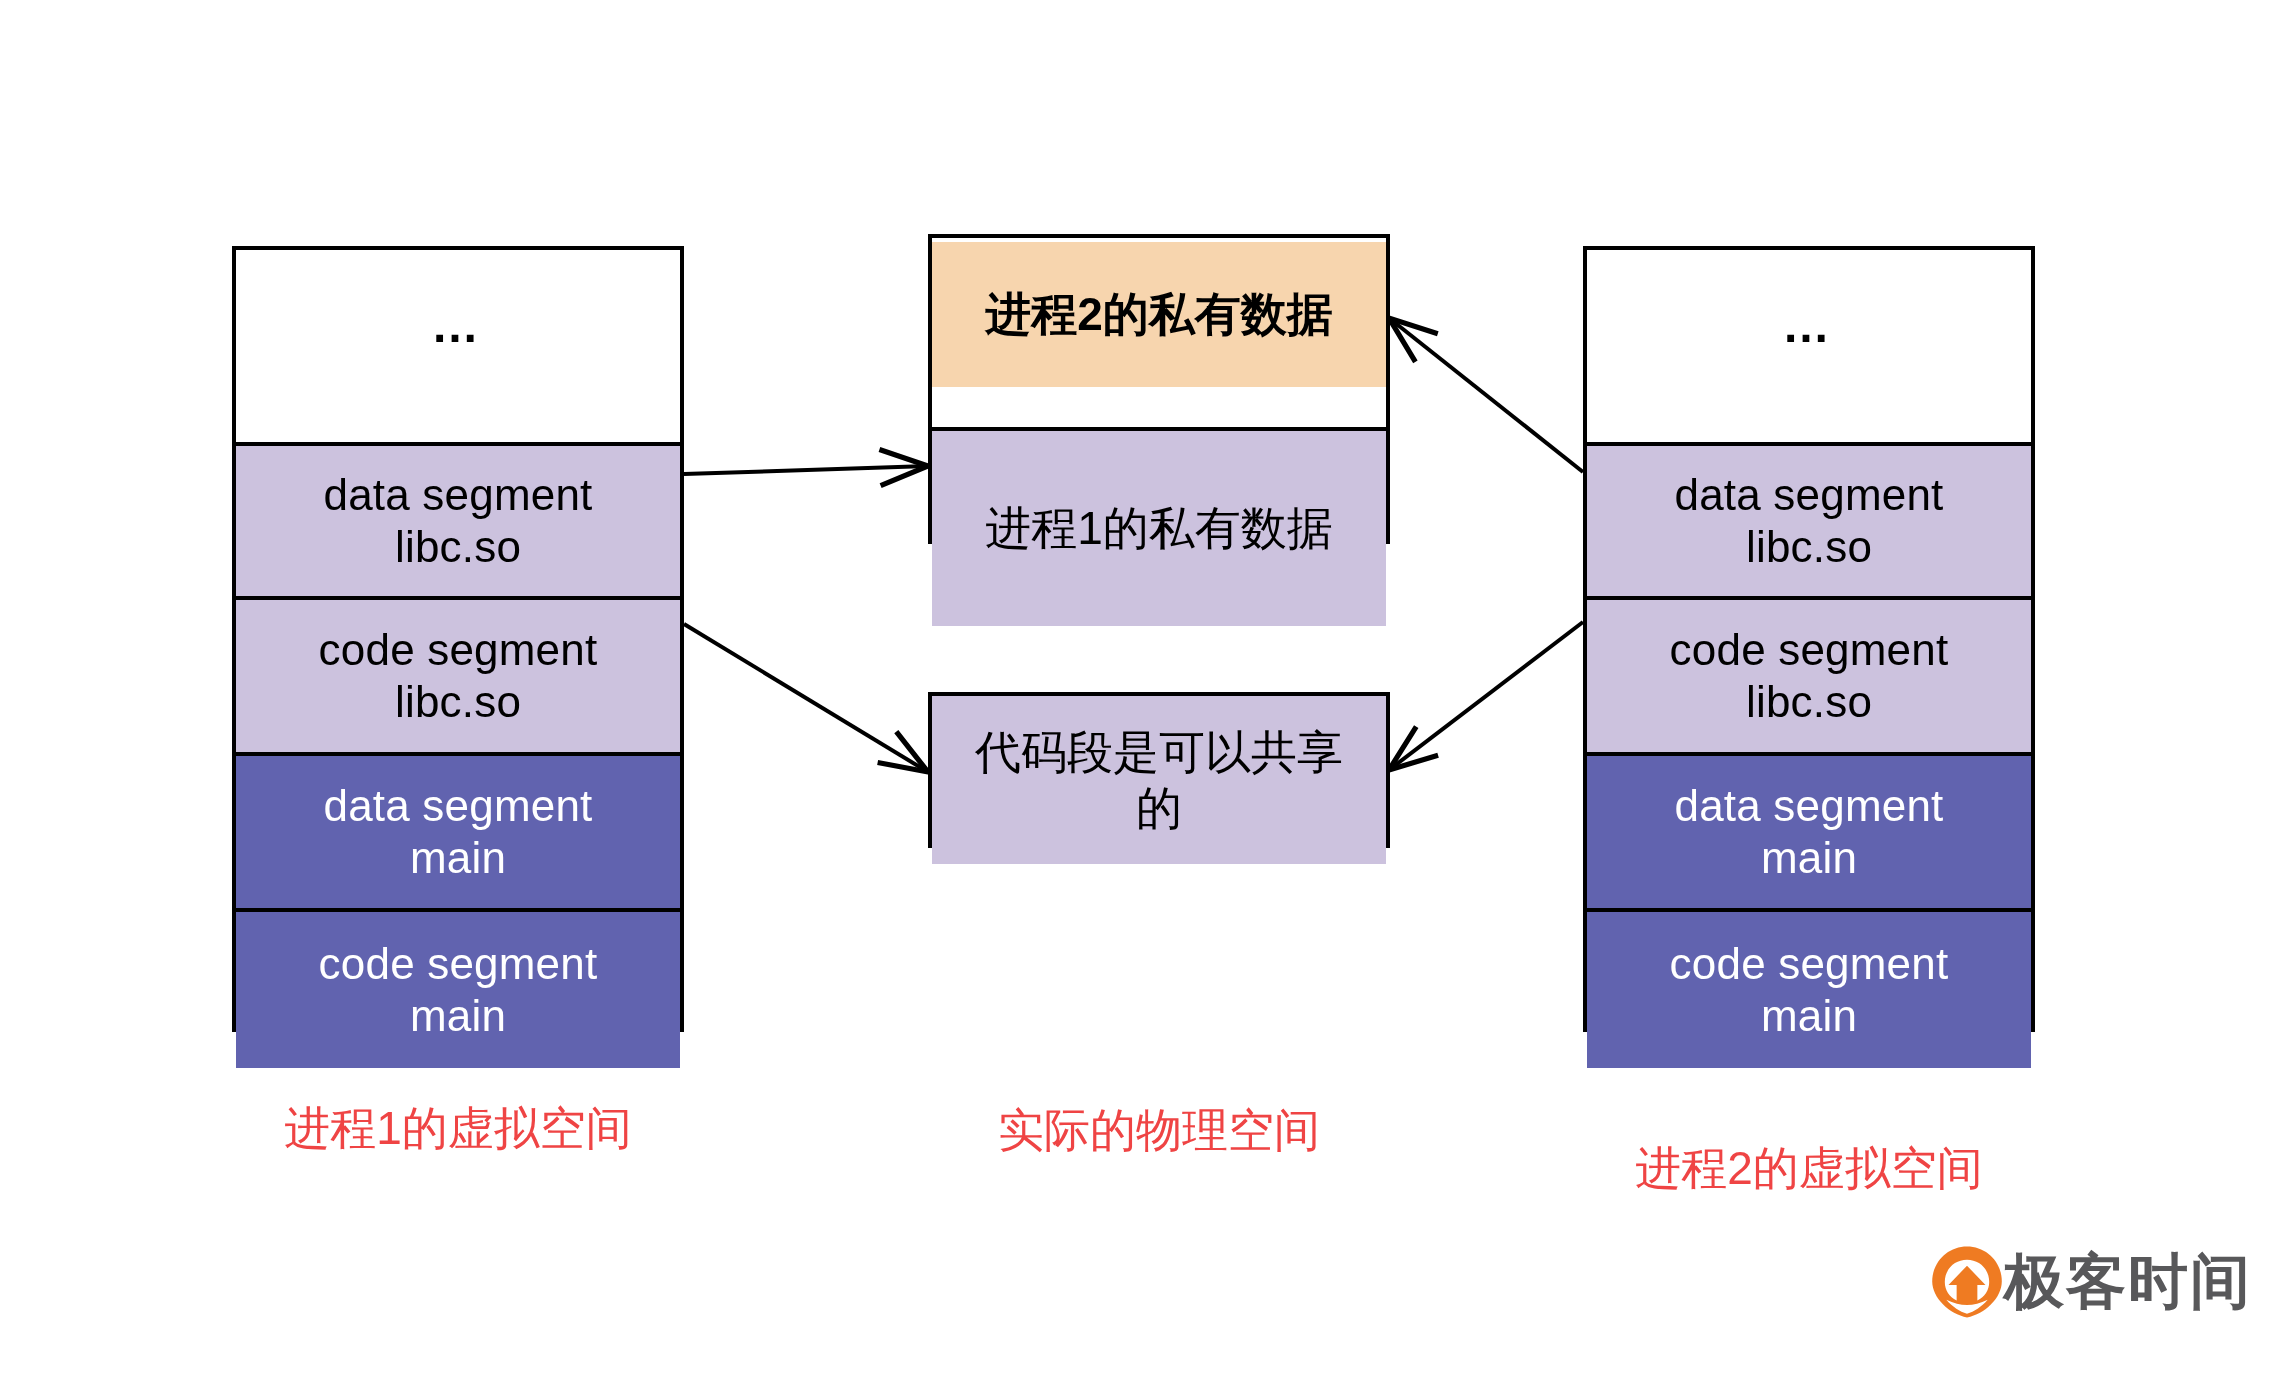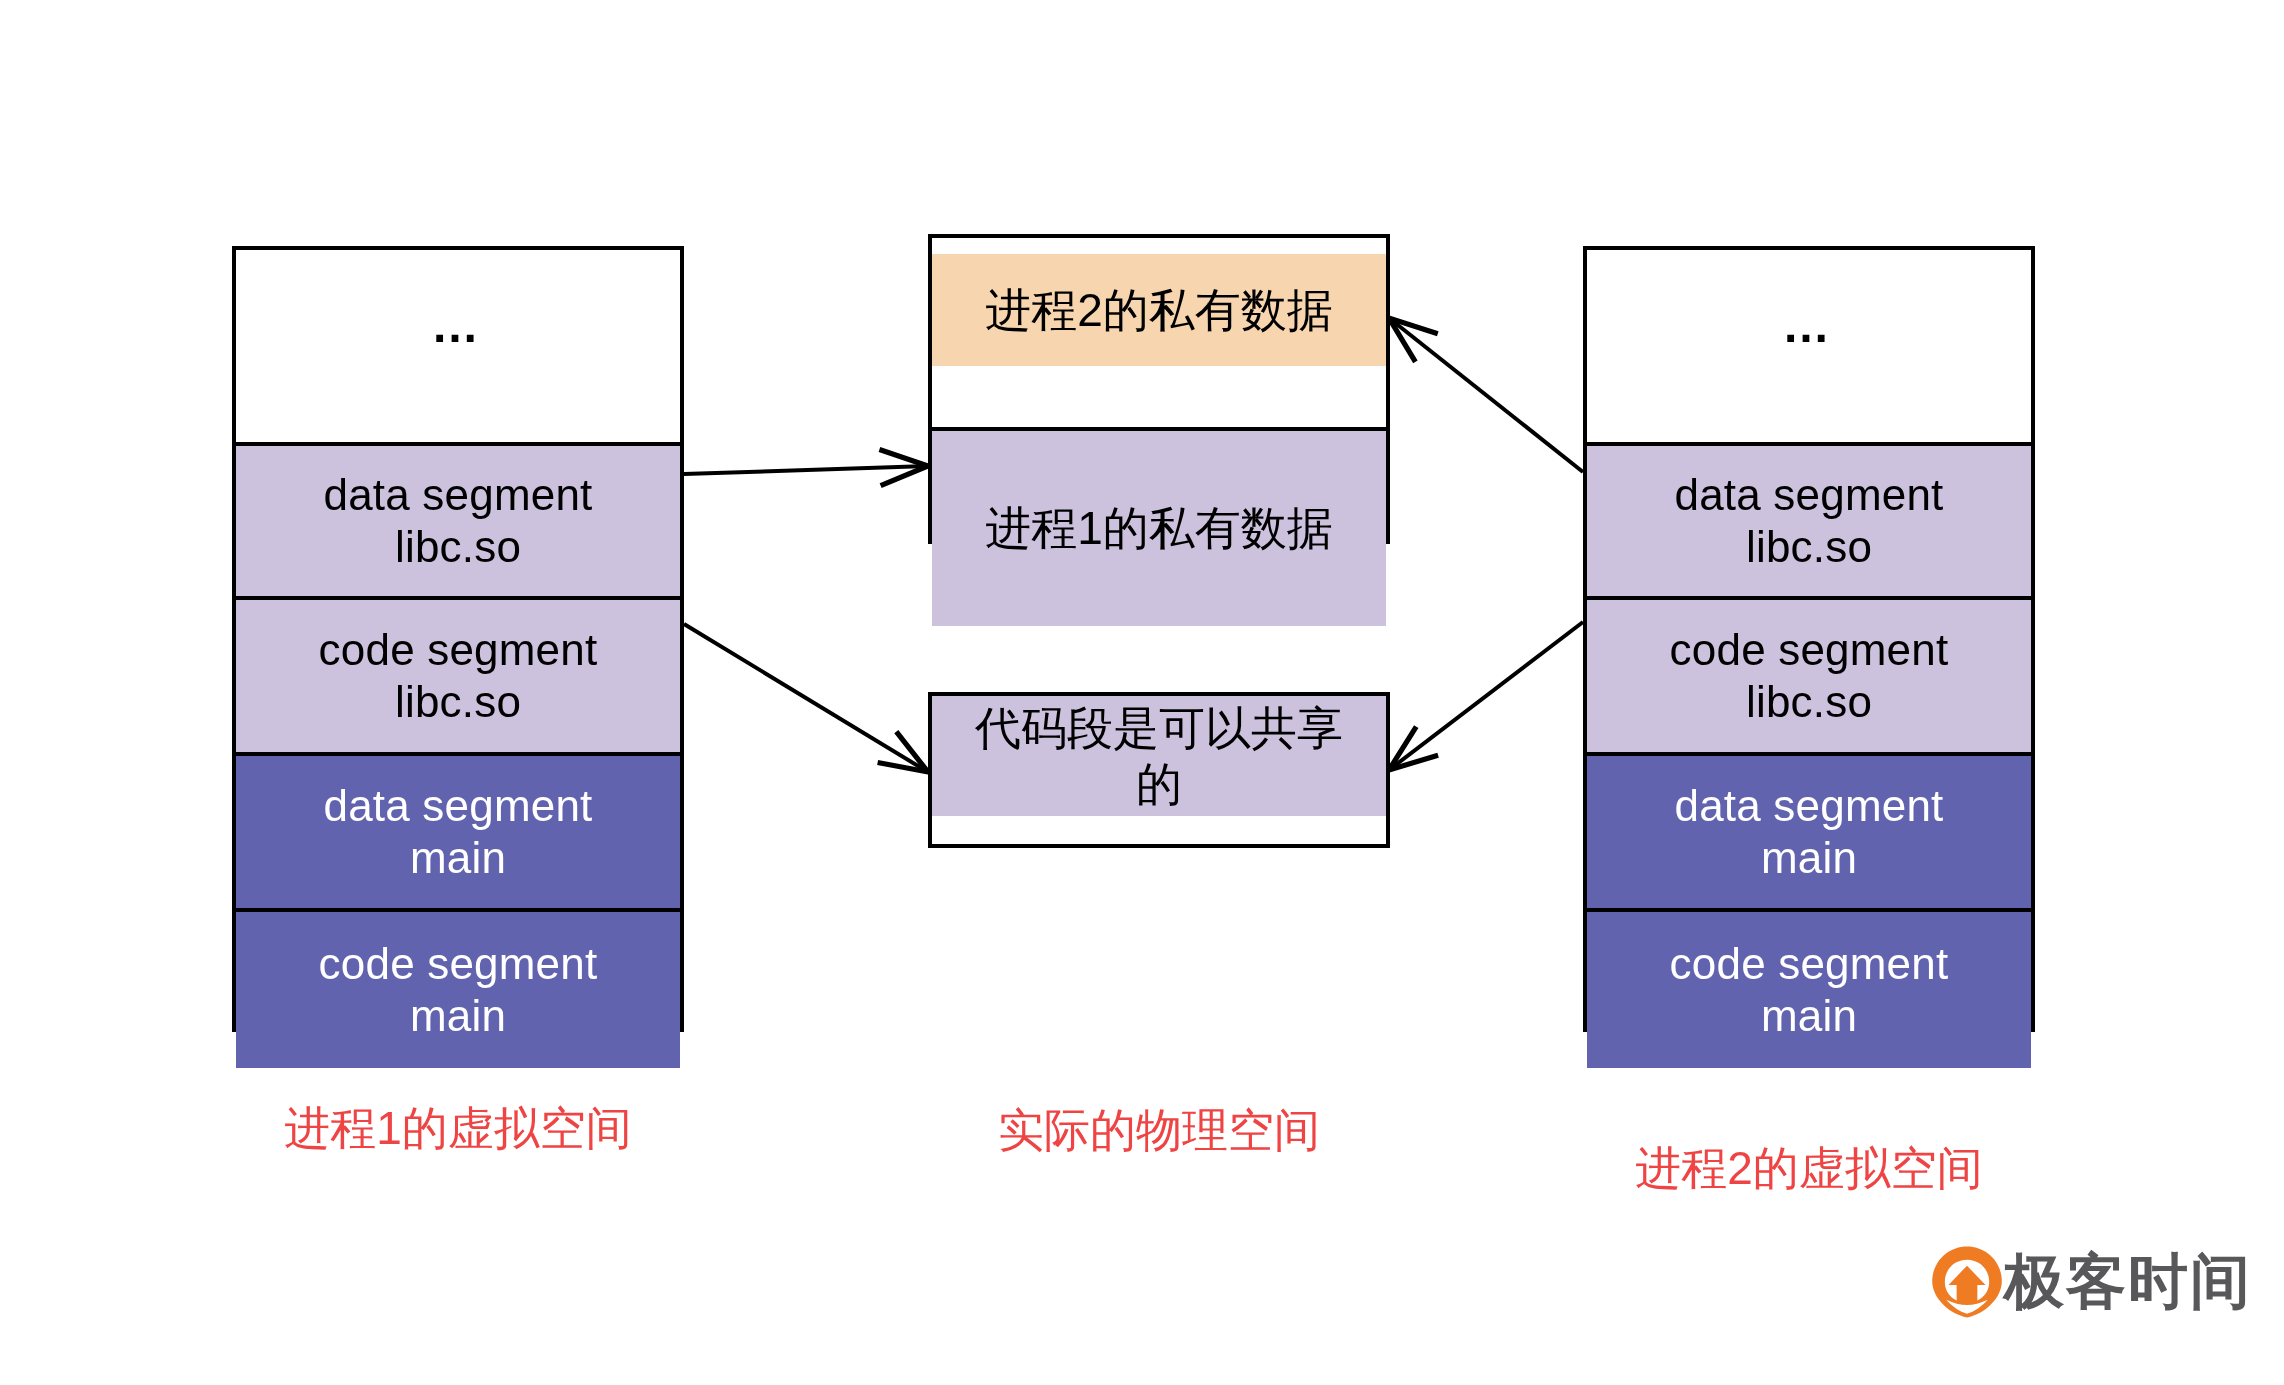--- a/index.html
+++ b/index.html
@@ -156,31 +156,31 @@
 main</span>
     </div>
   </div>
 
   <div class="caption" style="left:232px; top:1098px; width:452px;">
     <span>进程1的虚拟空间</span>
   </div>
 
   <div class="phys-box" style="left:928px; top:234px; width:462px; height:310px;">
 
-    <div class="phys-row phys-orange" style="top:16px; height:112px;">
+    <div class="phys-row phys-orange" style="top:4px; height:145px;font-weight:bold;">
       <span>进程2的私有数据</span>
     </div>
 
     <div class="phys-row phys-purple seg-top-border" style="top:149px; height:199px;">
       <span>进程1的私有数据</span>
     </div>
   </div>
 
   <div class="phys-box" style="left:928px; top:692px; width:462px; height:156px;">
-    <div class="phys-row phys-purple" style="top:0px; height:120px; padding:0 40px;">
+    <div class="phys-row phys-purple" style="top:0px; height:168px; padding:0 40px;">
       <span>代码段是可以共享的</span>
     </div>
   </div>
 
   <div class="caption" style="left:928px; top:1100px; width:462px;">
     <span>实际的物理空间</span>
   </div>
 
   <div class="column" style="left:1583px; top:246px; width:452px; height:786px;">
 

